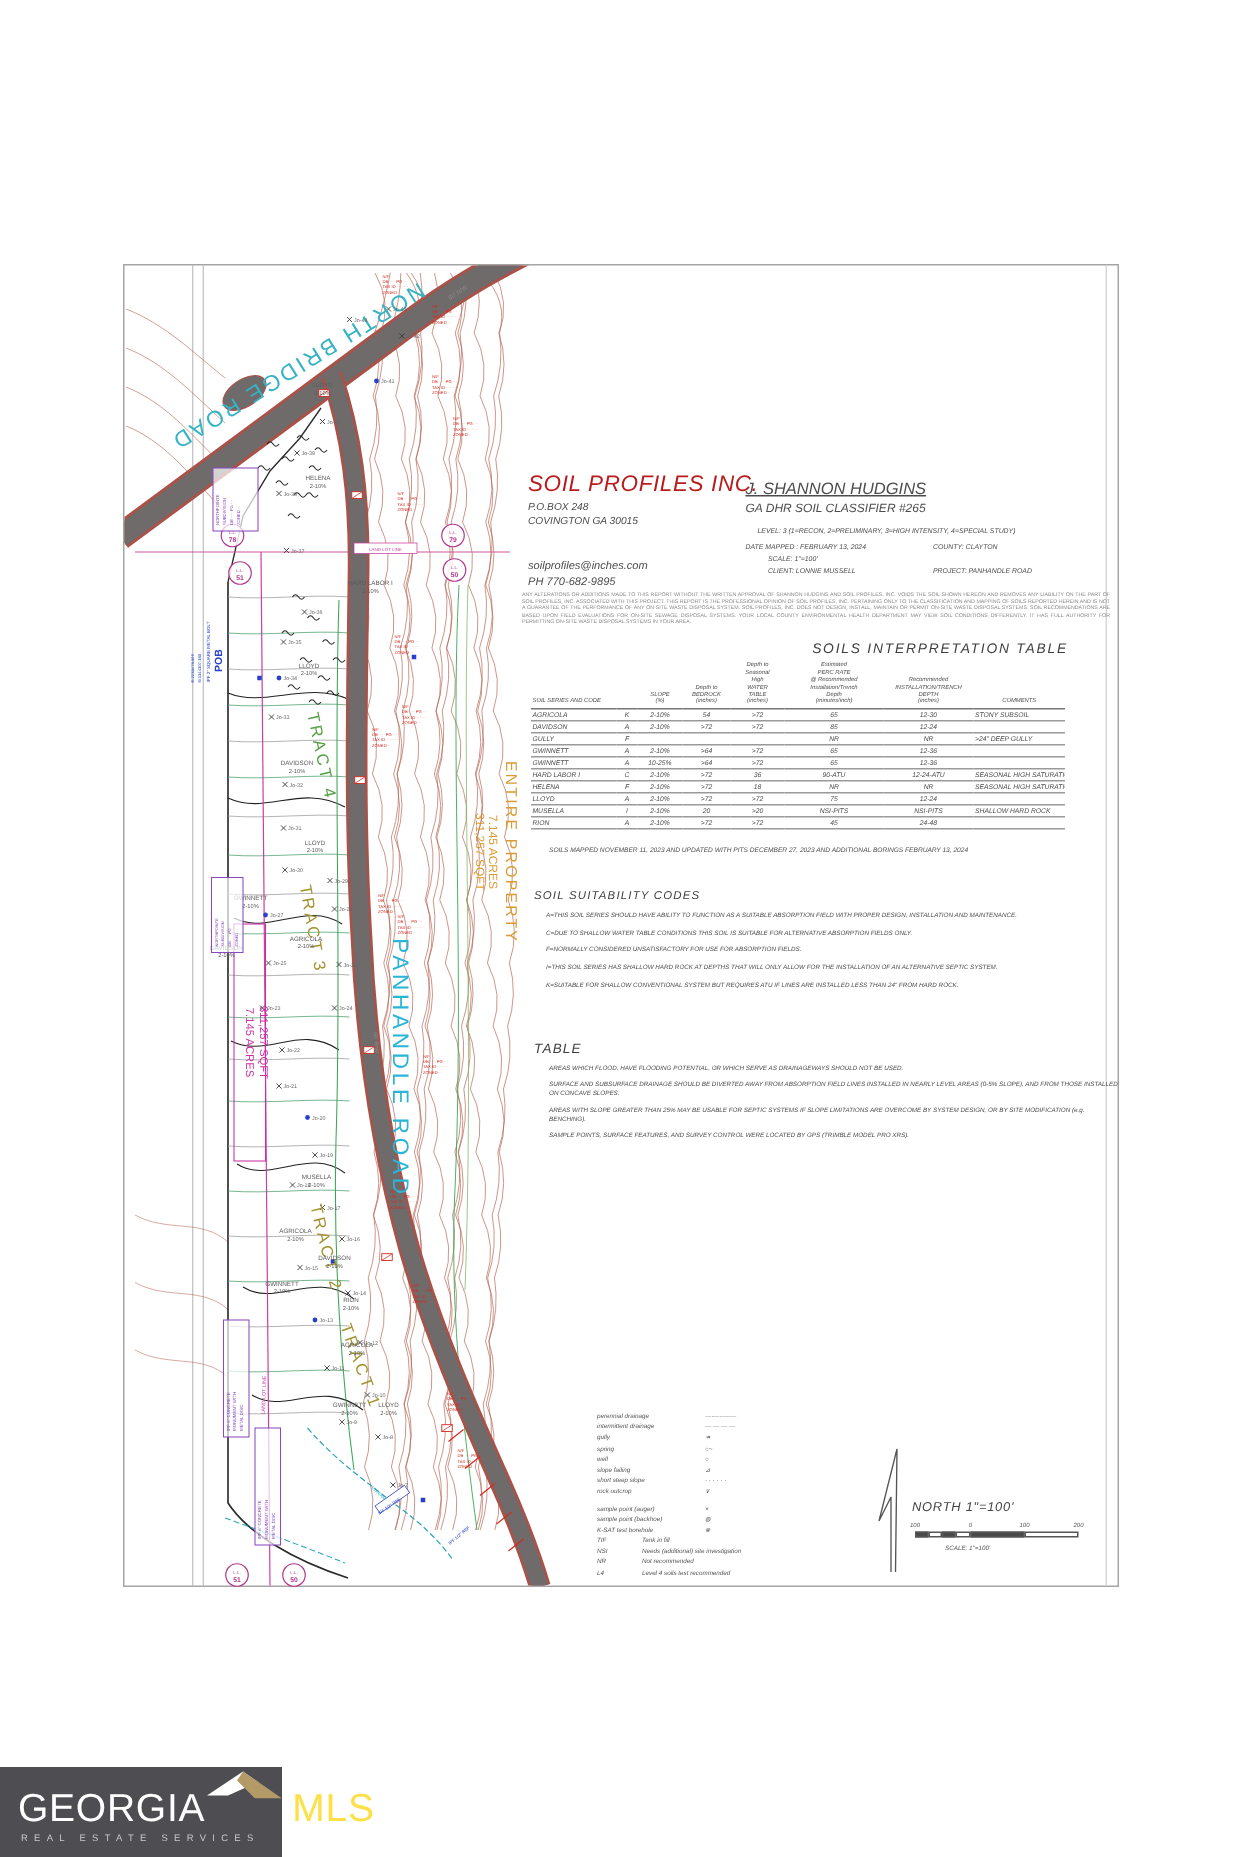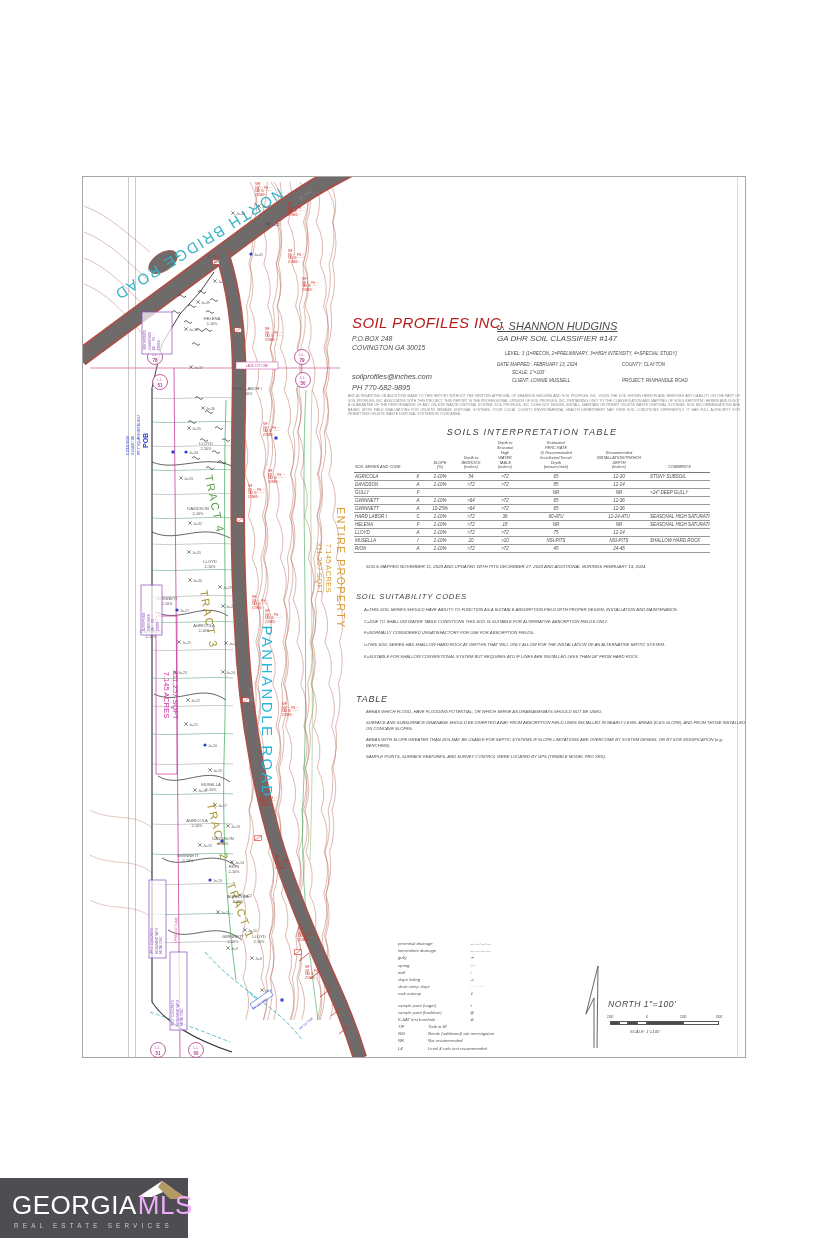--- a/index.html
+++ b/index.html
@@ -31,23 +31,23 @@
   .lg-sym{position:absolute;left:72px;top:0;}
   .lg-code{display:inline-block;width:30px;}
   .lg-gap{height:4px;}
   .north-label{font-size:8.6px;letter-spacing:.5px;color:#444;}
   .scale-wrap{position:absolute;left:610px;top:1014px;width:120px;}
   .tick{position:absolute;top:0;font-size:4px;color:#555;transform:translateX(-50%);font-style:italic;}
   .bar{position:absolute;top:7px;height:4px;border:.6px solid #555;box-sizing:border-box;}
   .bar.f{background:#4a4a4a;}
   .scale-cap{position:absolute;top:15px;left:20px;font-size:4.2px;color:#555;font-style:italic;}
   #mls-logo{position:absolute;left:0;top:1178px;width:188px;height:60px;background:#4e4d52;}
-  #mls-logo .row{position:absolute;left:12px;top:12px;display:flex;align-items:baseline;}
+  #mls-logo .row{position:absolute;left:12px;top:12px;display:flex;align-items:baseline;gap:44px;}
   #mls-logo .b1{color:#fff;font-size:26px;letter-spacing:.5px;font-weight:400;}
-  #mls-logo .b2{color:#f0abfc;font-size:26px;letter-spacing:.5px;margin-left:1px;}
+  #mls-logo .b2{color:#fde047;font-size:26px;letter-spacing:.5px;margin-left:14px;}
   #mls-logo .tag{position:absolute;left:14px;top:44px;color:#c9c9c9;font-size:6.3px;letter-spacing:4.2px;}
   #roof{position:absolute;left:100px;top:1px;}
 </style>
 </head>
 <body>
 
 <div id="page">
 
   <svg id="map-svg" width="825" height="1238" viewBox="0 0 825 1238">
     <defs>
@@ -404,30 +404,30 @@
         <text x="247" y="992" font-size="3" fill="#2aa7b8" text-anchor="start" letter-spacing="0" font-weight="normal" transform="rotate(42 247 992)">STREAM</text>
       </g>
   </svg>
 
   <div class="abs arch company" style="left:352px;top:314px;">SOIL PROFILES INC.</div>
   <div class="abs arch addr" style="left:352px;top:334px;">P.O.BOX 248</div>
   <div class="abs arch addr" style="left:352px;top:343px;">COVINGTON GA 30015</div>
   <div class="abs arch contact" style="left:352px;top:372px;">soilprofiles@inches.com</div>
   <div class="abs arch contact" style="left:352px;top:383px;">PH 770-682-9895</div>
   <div class="abs arch cname" style="left:497px;top:320px;">J. SHANNON HUDGINS</div>
-  <div class="abs arch ctitle" style="left:497px;top:332px;">GA DHR SOIL CLASSIFIER #147</div>
+  <div class="abs arch ctitle" style="left:497px;top:332px;">GA DHR SOIL CLASSIFIER #265</div>
   <div class="abs arch meta" style="left:505px;top:350px;">LEVEL: 3   (1=RECON,  2=PRELIMINARY,  3=HIGH INTENSITY,  4=SPECIAL STUDY)</div>
   <div class="abs arch meta" style="left:497px;top:361px;">DATE MAPPED : FEBRUARY 13, 2024</div>
   <div class="abs arch meta" style="left:512px;top:369px;">SCALE:  1"=100'</div>
   <div class="abs arch meta" style="left:512px;top:377px;">CLIENT: LONNIE MUSSELL</div>
   <div class="abs arch meta" style="left:622px;top:361px;">COUNTY:  CLAYTON</div>
   <div class="abs arch meta" style="left:622px;top:377px;">PROJECT:   PANHANDLE ROAD</div>
   <div class="abs disc" style="left:348px;top:394px;width:392px;">ANY ALTERATIONS OR ADDITIONS MADE TO THIS REPORT WITHOUT THE WRITTEN APPROVAL OF SHANNON HUDGINS AND SOIL PROFILES, INC. VOIDS THE SOIL SHOWN HEREON AND REMOVES ANY LIABILITY ON THE PART OF SOIL PROFILES, INC. ASSOCIATED WITH THIS PROJECT. THIS REPORT IS THE PROFESSIONAL OPINION OF SOIL PROFILES, INC. PERTAINING ONLY TO THE CLASSIFICATION AND MAPPING OF SOILS REPORTED HEREIN AND IS NOT A GUARANTEE OF THE PERFORMANCE OF ANY ON-SITE WASTE DISPOSAL SYSTEM. SOIL PROFILES, INC. DOES NOT DESIGN, INSTALL, MAINTAIN OR PERMIT ON-SITE WASTE DISPOSAL SYSTEMS. SOIL RECOMMENDATIONS ARE BASED UPON FIELD EVALUATIONS FOR ON-SITE SEWAGE DISPOSAL SYSTEMS. YOUR LOCAL COUNTY ENVIRONMENTAL HEALTH DEPARTMENT MAY VIEW SOIL CONDITIONS DIFFERENTLY. IT HAS FULL AUTHORITY FOR PERMITTING ON-SITE WASTE DISPOSAL SYSTEMS IN YOUR AREA.</div>
 
-  <div class="abs arch tbl-title" style="left:352px;top:427px;width:360px;">SOILS  INTERPRETATION  TABLE</div>
+  <div class="abs arch tbl-title" style="left:352px;top:427px;width:360px;text-align:right;">SOILS  INTERPRETATION  TABLE</div>
   <div class="abs arch" style="left:354px;top:441px;">
     <table id="soil-table">
         <colgroup>
           <col style="width: 57px;">
           <col style="width: 14px;">
           <col style="width: 30px;">
           <col style="width: 32px;">
           <col style="width: 36px;">
           <col style="width: 66px;">
           <col style="width: 60px;">

